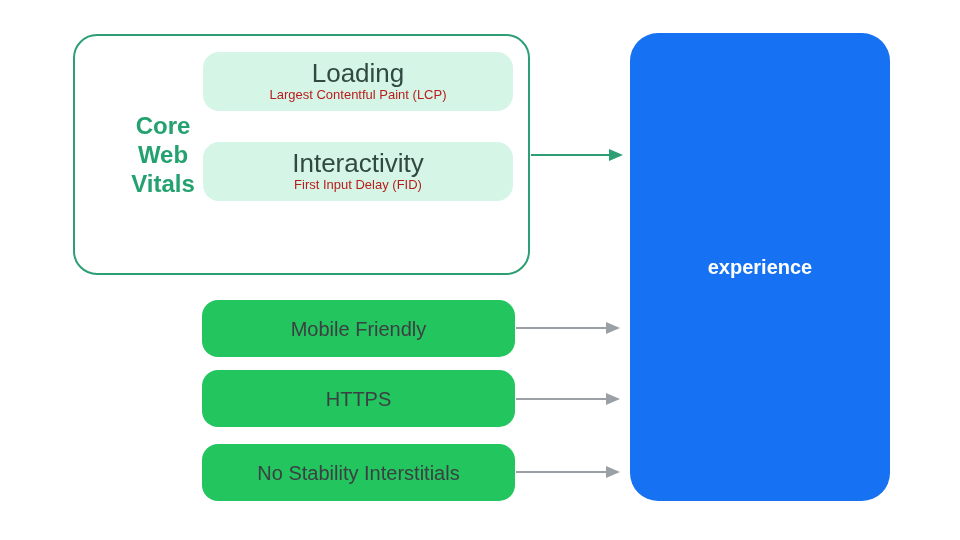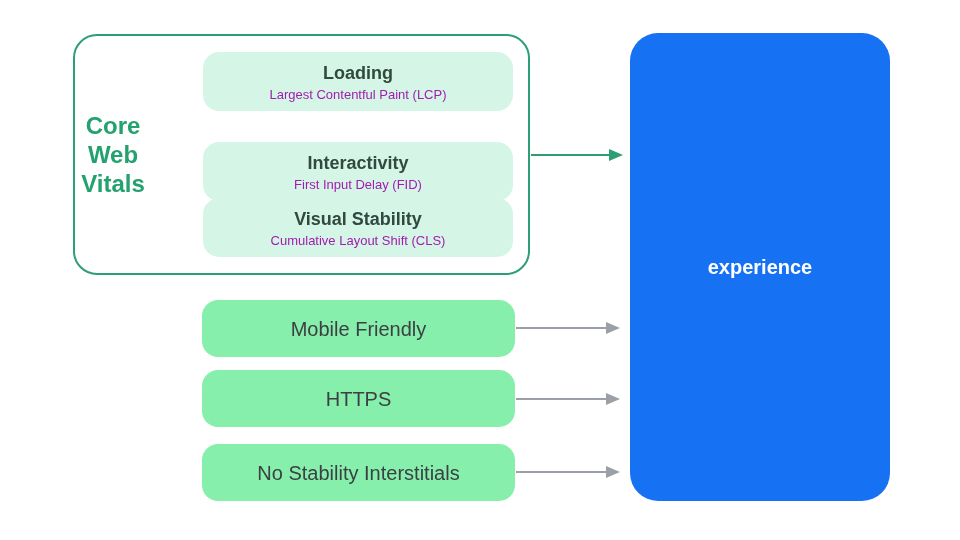--- a/index.html
+++ b/index.html
@@ -29,21 +29,21 @@
     box-sizing: content-box;
   }
   .cwv-label {
     position: absolute;
     left: 73px;
     top: 34px;
     width: 130px;
     height: 241px;
     display: flex;
     align-items: center;
-    justify-content: flex-start;
+    justify-content: flex-end;
     text-align: center;
     color: #23A16F;
     font-size: 24px;
     font-weight: bold;
     line-height: 29px;
   }
   .cwv-label .label-inner { width: 80px; }
 
   
   .pill {
@@ -51,30 +51,30 @@
     left: 203px;
     width: 310px;
     border-radius: 16px;
     display: flex;
     flex-direction: column;
     align-items: center;
     justify-content: center;
     text-align: center;
   }
   .pill.mint { background: #D5F6E7; height: 59px; }
-  .pill.gray { background: #86efac; height: 57px; left: 202px; width: 313px; }
+  .pill.gray { background: #22c55e; height: 57px; left: 202px; width: 313px; }
 
   .pill-title {
     color: #314940;
-    font-size: 18px;
-    font-weight: 700;
+    font-size: 26px;
+    font-weight: 400;
     line-height: 26px;
   }
   .pill-sub {
-    color: #a21caf;
+    color: #b91c1c;
     font-size: 13px;
     line-height: 17px;
   }
   .gray .pill-title {
     color: #3C4043;
     font-size: 20px;
     font-weight: 400;
   }
 
   #pill-loading   { top: 52px; }
@@ -128,24 +128,20 @@
   <div class="pill mint" id="pill-loading">
     <div class="pill-title">Loading</div>
     <div class="pill-sub">Largest Contentful Paint (LCP)</div>
   </div>
 
   <div class="pill mint" id="pill-interactivity">
     <div class="pill-title">Interactivity</div>
     <div class="pill-sub">First Input Delay (FID)</div>
   </div>
 
-  <div class="pill mint" id="pill-stability">
-    <div class="pill-title">Visual Stability</div>
-    <div class="pill-sub">Cumulative Layout Shift (CLS)</div>
-  </div>
 
   <div class="pill gray" id="pill-mobile">
     <div class="pill-title">Mobile Friendly</div>
   </div>
 
   <div class="pill gray" id="pill-https">
     <div class="pill-title">HTTPS</div>
   </div>
 
   <div class="pill gray" id="pill-interstitials">

